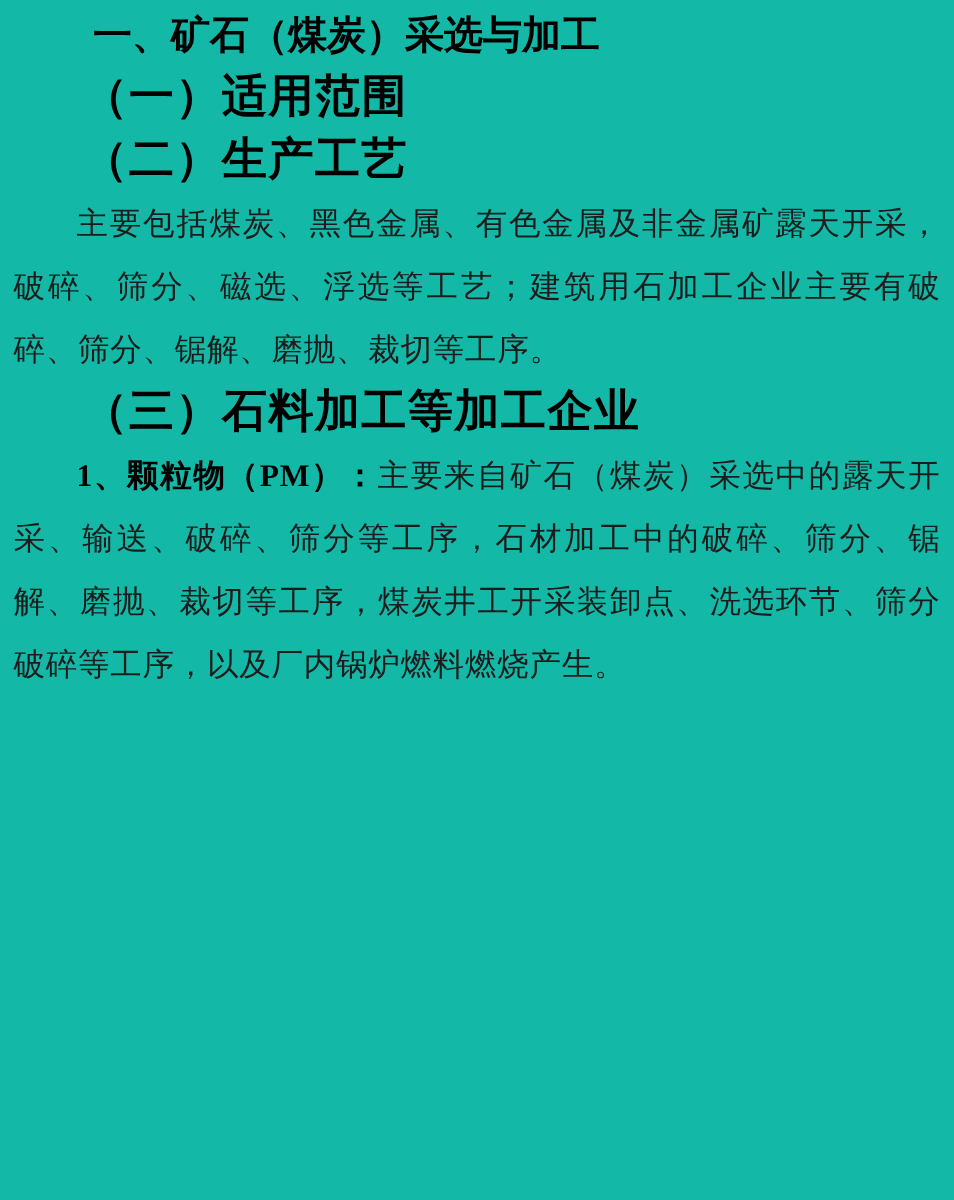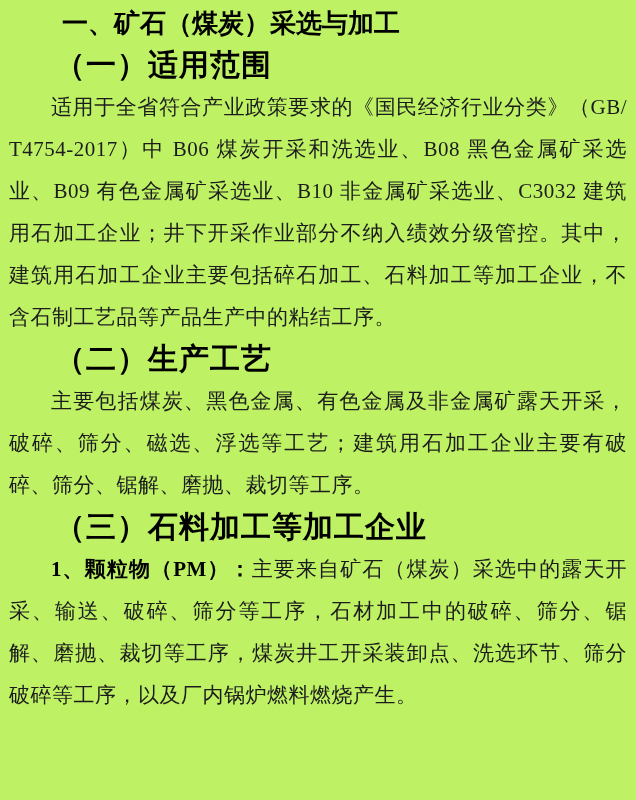--- a/index.html
+++ b/index.html
@@ -4,21 +4,21 @@
 <style>
   html, body {
     margin: 0;
     padding: 0;
     background: #ffffff;
   }
   .page {
     position: relative;
     width: 636px;
     height: 800px;
-    background: #bef264;
+    background: #14b8a6;
     box-sizing: border-box;
     padding: 2px 9px 0 9px;
     overflow: hidden;
     font-family: "Liberation Serif", "DejaVu Serif", serif;
     color: #1c1c1c;
   }
   .doc-title {
     margin: 0;
     font-family: "Liberation Sans", "DejaVu Sans", sans-serif;
     font-weight: bold;
@@ -56,21 +56,20 @@
 </style>
 </head>
 <body>
 
 <div class="page">
 
   <h1 class="doc-title">一、矿石（煤炭）采选与加工</h1>
 
   <h2 class="section-heading">（一）适用范围</h2>
 
-  <p class="para">适用于全省符合产业政策要求的《国民经济行业分类》（GB/T4754-2017）中 B06 煤炭开采和洗选业、B08 黑色金属矿采选业、B09 有色金属矿采选业、B10 非金属矿采选业、C3032 建筑用石加工企业；井下开采作业部分不纳入绩效分级管控。其中，建筑用石加工企业主要包括碎石加工、石料加工等加工企业，不含石制工艺品等产品生产中的粘结工序。</p>
 
   <h2 class="section-heading">（二）生产工艺</h2>
 
   <p class="para">主要包括煤炭、黑色金属、有色金属及非金属矿露天开采，破碎、筛分、磁选、浮选等工艺；建筑用石加工企业主要有破碎、筛分、锯解、磨抛、裁切等工序。</p>
 
   <h2 class="section-heading">（三）石料加工等加工企业</h2>
 
   <p class="para"><span class="lead">1、颗粒物（PM）：</span><span>主要来自矿石（煤炭）采选中的露天开采、输送、破碎、筛分等工序，石材加工中的破碎、筛分、锯解、磨抛、裁切等工序，煤炭井工开采装卸点、洗选环节、筛分破碎等工序，以及厂内锅炉燃料燃烧产生。</span></p>
 
 

